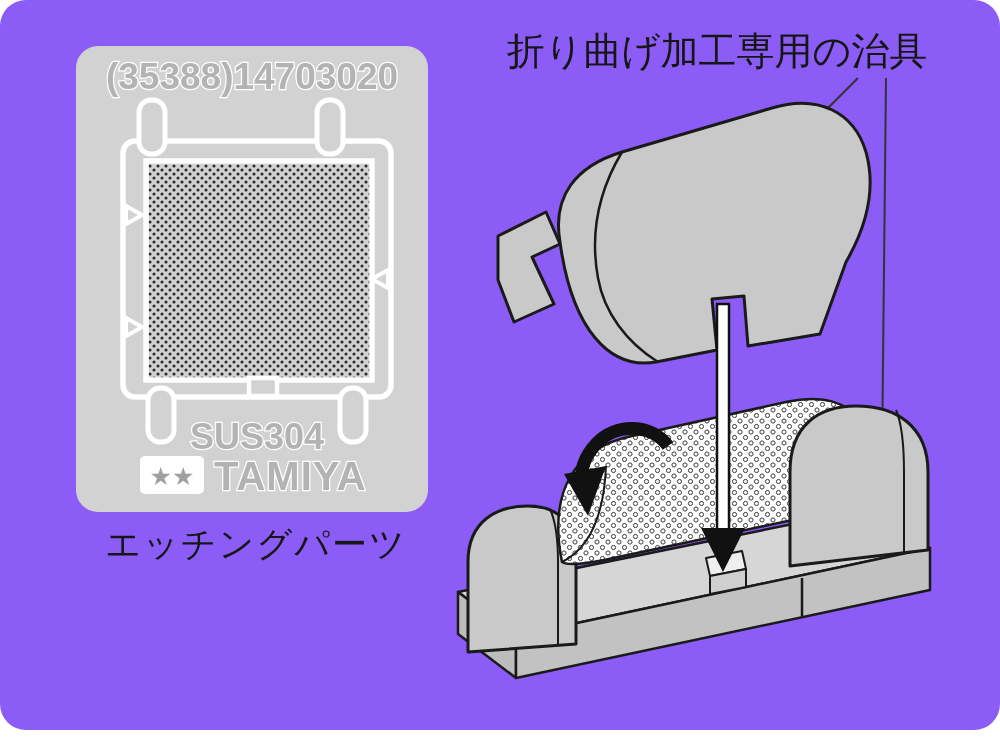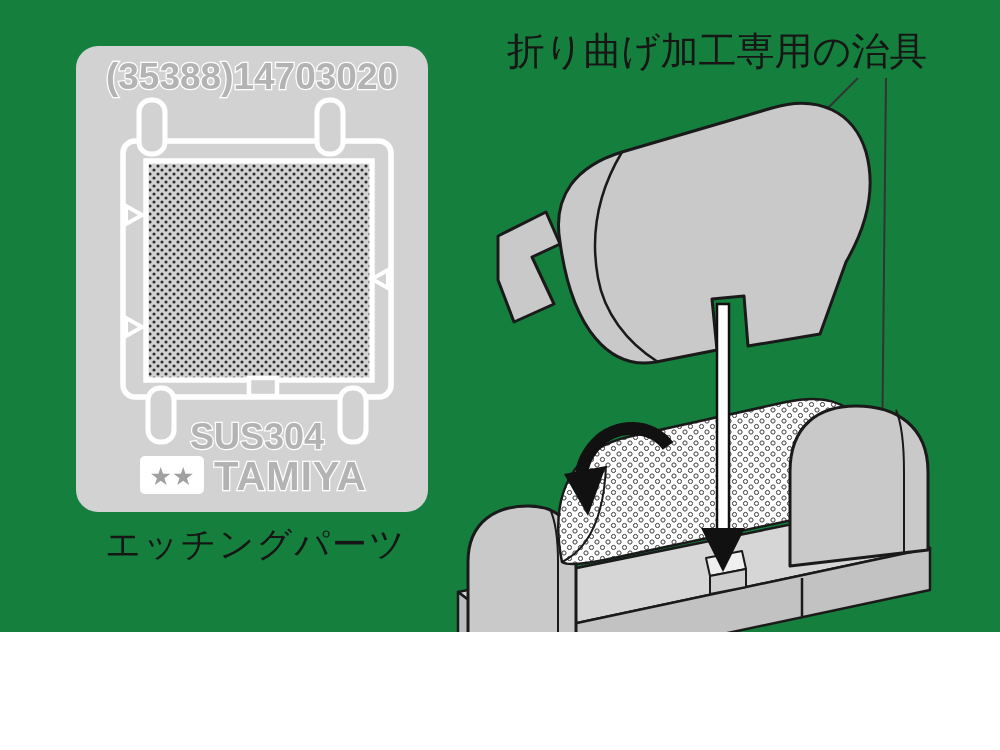--- a/index.html
+++ b/index.html
@@ -1,18 +1,18 @@
 <!DOCTYPE html>
 <html><head>
 <meta charset="utf-8">
 <style>
   html,body{margin:0;padding:0;background:#fff;}
   .canvas{
-    position:relative;width:1000px;height:632px;background:#15803d;
-    overflow:hidden;font-family:"Liberation Sans", sans-serif;
+    position:relative;width:1000px;height:730px;background:#8b5cf6;
+    overflow:hidden;font-family:"Liberation Sans", sans-serif;border-radius:26px;
   }
   .canvas svg{position:absolute;left:0;top:0;}
   text{font-family:"Liberation Sans","DejaVu Sans",sans-serif;}
   .emboss{paint-order:stroke;stroke:#ffffff;stroke-width:2.5px;font-weight:bold;}
   .ink{fill:#161616;}
 </style>
 </head>
 <body>
 
 <div class="canvas">

